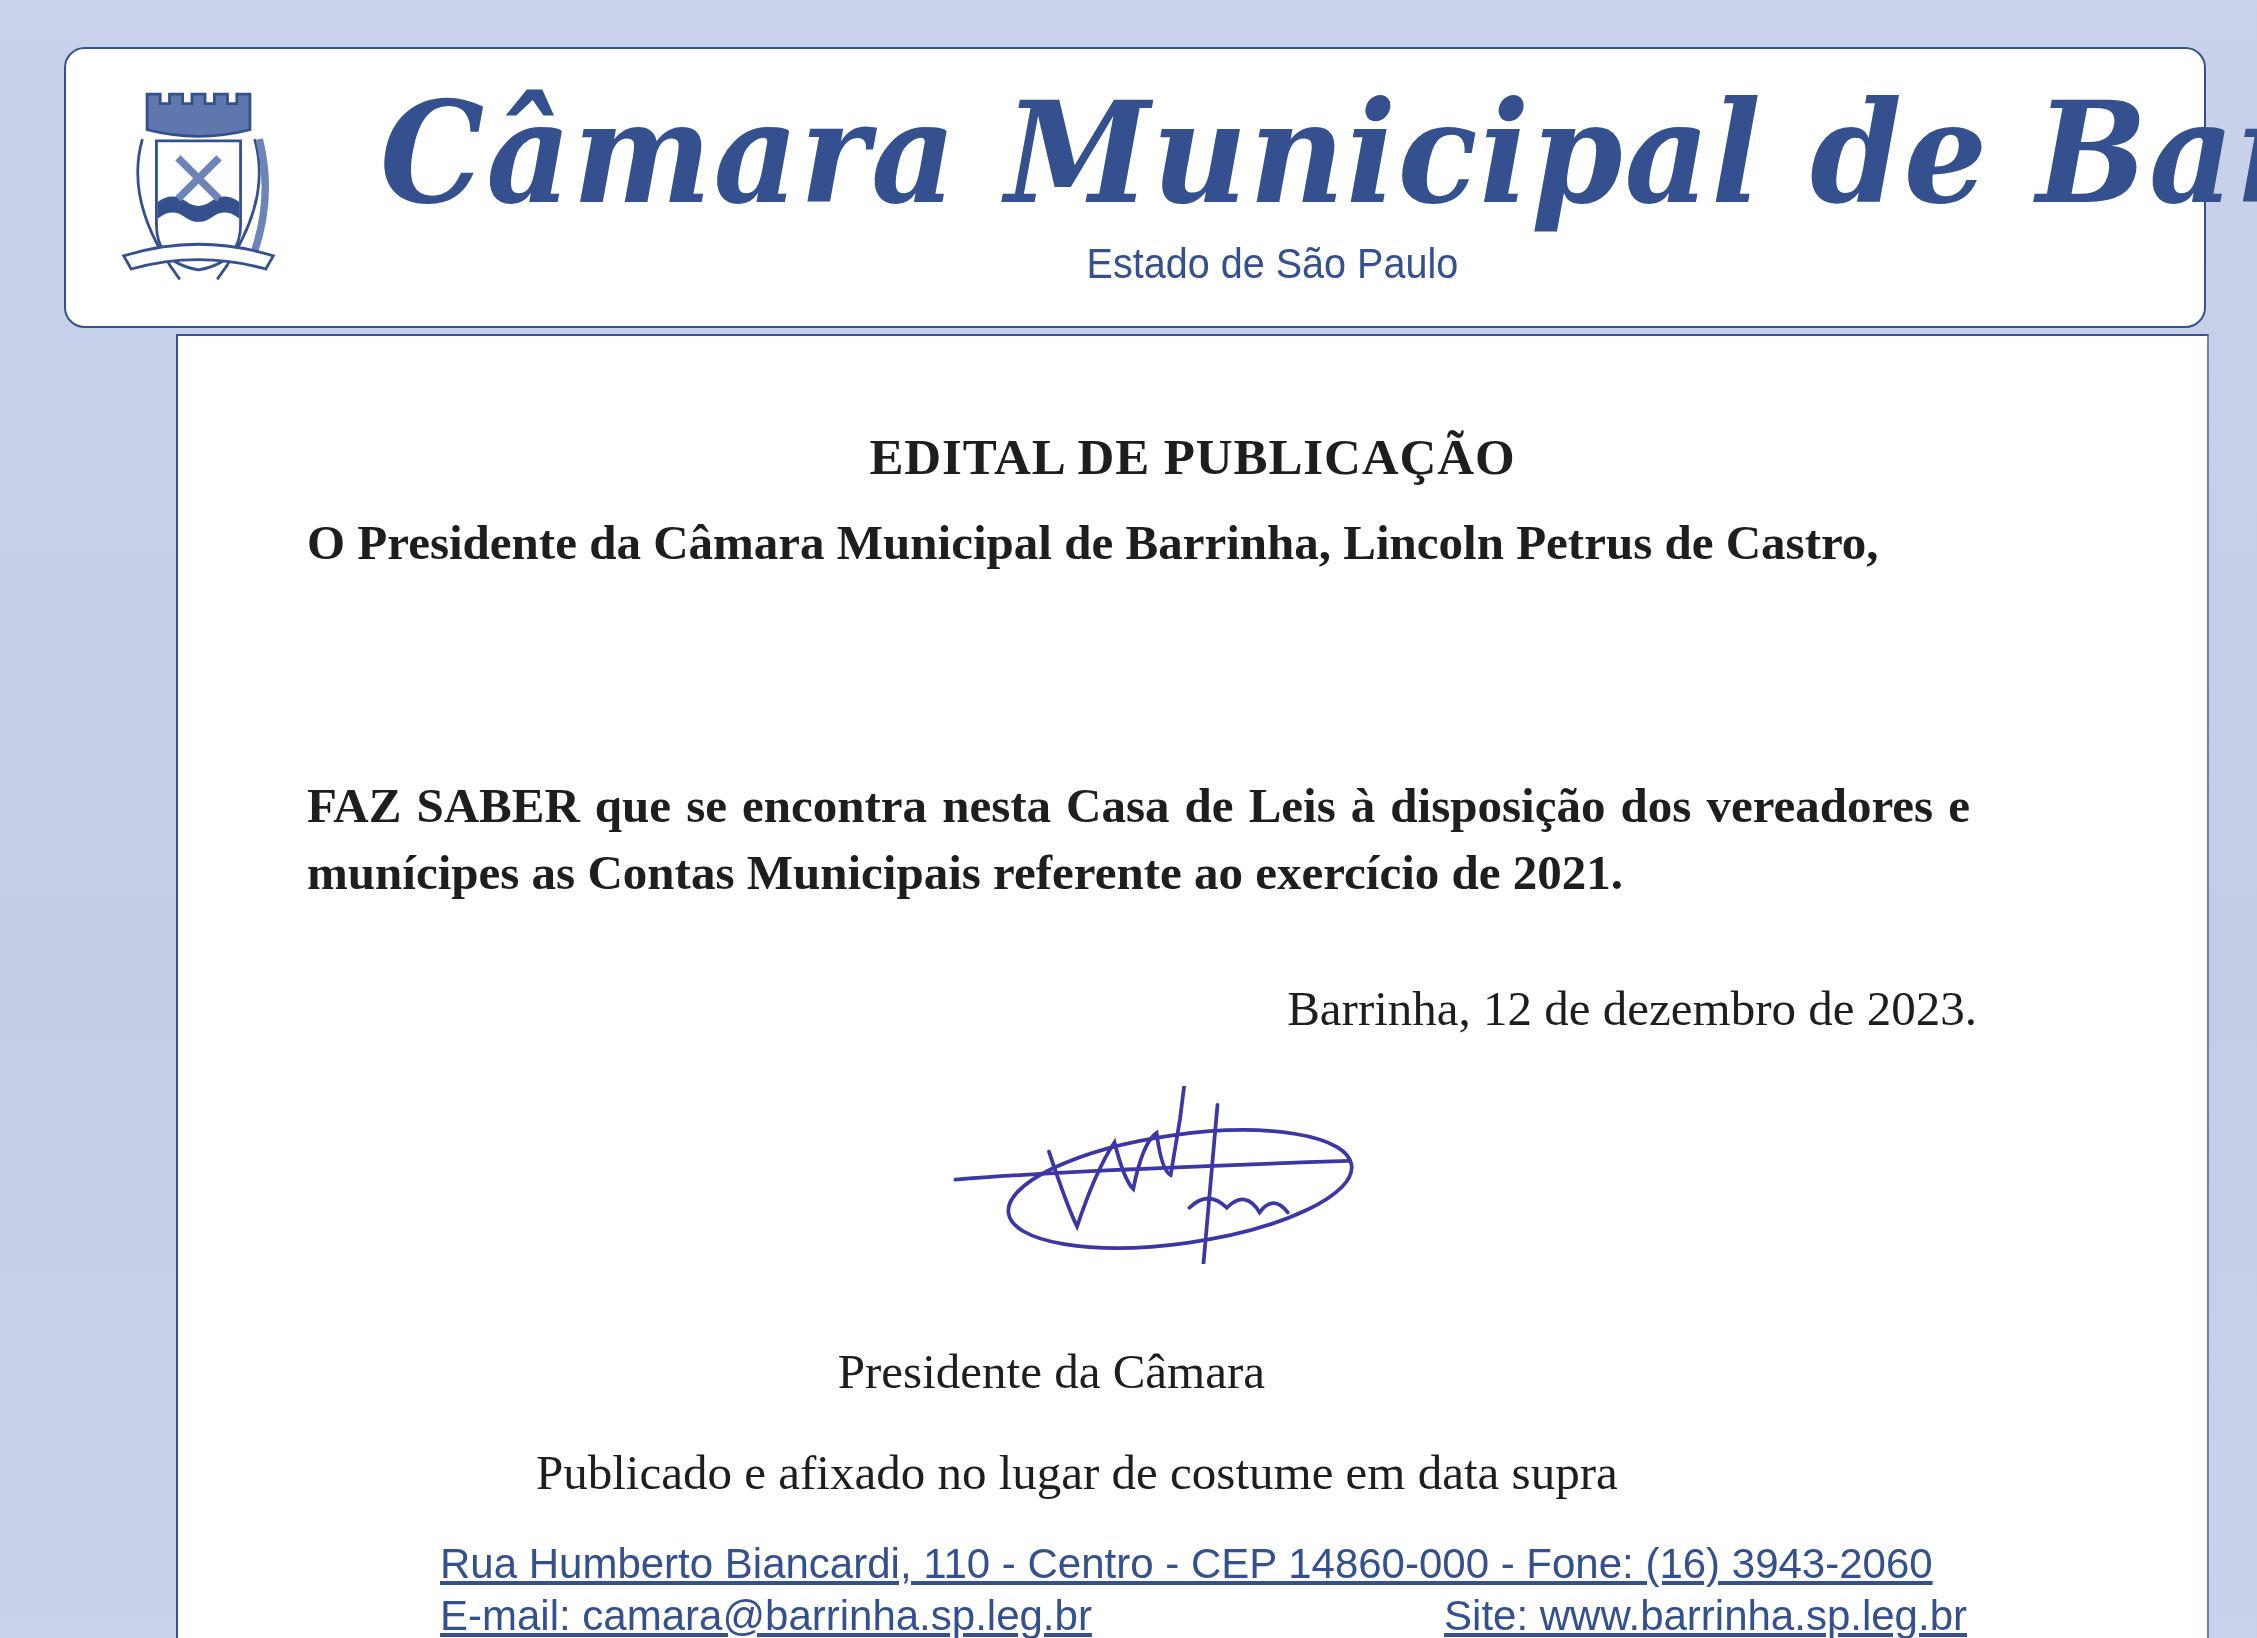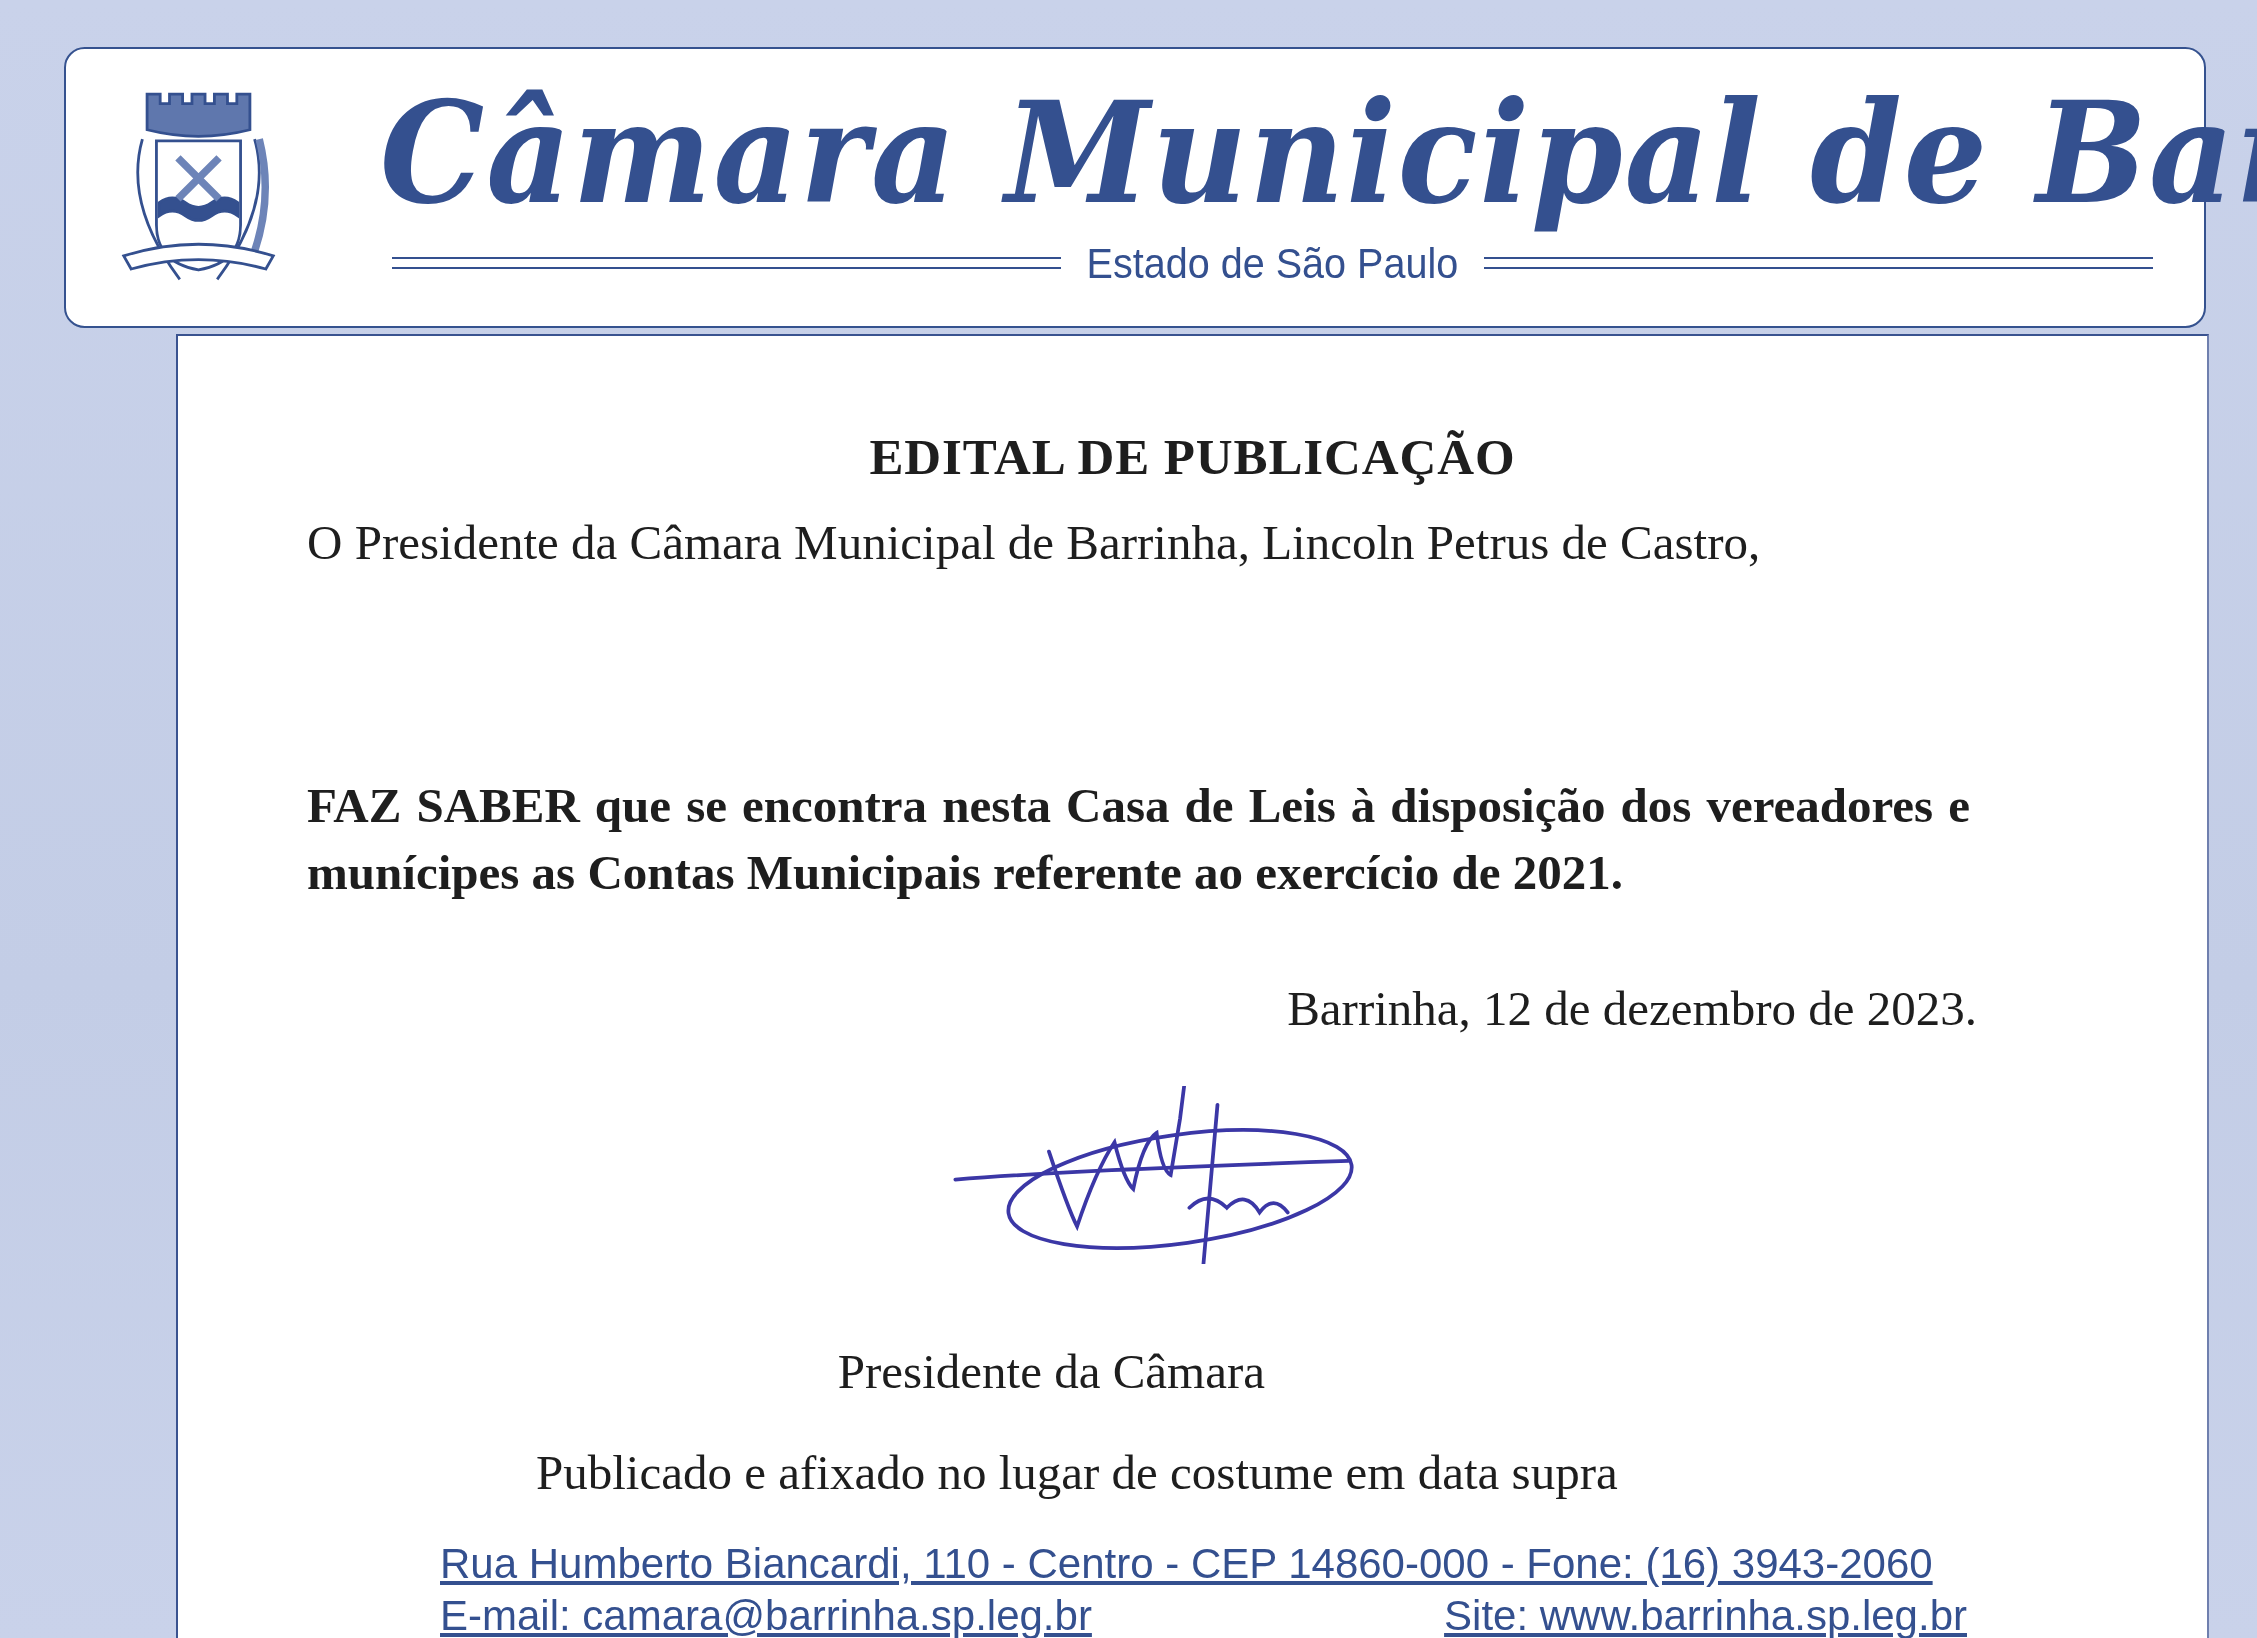--- a/index.html
+++ b/index.html
@@ -15,35 +15,35 @@
   }
   .crest { position:absolute; left:39px; top:34px; width:187px; height:215px; }
   .title {
     position:absolute; left:314px; top:24px; width:1799px;
     font-family:"DejaVu Serif", serif; font-weight:bold; font-size:141px; line-height:159px;
     color:#34508f; letter-spacing:1.9px; white-space:nowrap; font-style:italic;
     transform:scaleX(0.93); transform-origin:left top;
   }
   .subtitle-row {
     position:absolute; left:326px; top:186px; width:1761px; height:56px;
-    display:flex; align-items:center;
+    display:flex; align-items:center;flex-direction:column;
   }
   .rule { flex:1; height:11.2px; border-top:2.8px solid #34508f; border-bottom:2.8px solid #34508f; box-sizing:border-box; }
   .subtitle {
     font-family:"Liberation Sans", sans-serif; font-size:43px; color:#34508f;
     padding:0 9.4px; transform:scaleX(0.92); white-space:nowrap;
   }
   .body-box {
     position:absolute; left:176px; top:334px; width:2033px; height:1328px;
     background:#ffffff; border-top:2.8px solid #3a5390; border-left:2.8px solid #3a5390;
     border-right:2.8px solid #6f7fae; border-bottom:2.8px solid #3a5390; box-sizing:border-box;
   }
   .doc-text { position:absolute; color:#1e1e1e; font-size:49px; white-space:nowrap; }
   .heading { left:0; width:100%; text-align:center; top:92px; font-weight:bold; font-size:51px; letter-spacing:0.9px; }
-  .para1 { left:129px; top:173px; line-height:67px; }
+  .para1 { left:129px; top:173px; line-height:67px;font-weight:bold; }
   .para2 { left:129px; top:436px; width:1663px; line-height:67px; white-space:normal; text-align:justify;font-weight:bold; }
   .date { right:230px; top:644px; }
   .sig { position:absolute; left:768px; top:750px; width:440px; height:178px; }
   .name { left:0; width:1129px; text-align:right; top:913px; }
   .role { left:0; width:1087px; text-align:right; top:1007px; }
   .published { left:358px; top:1108px;text-align:right; }
   .footer {
     position:absolute; left:440px; top:1538px; width:1527px;
     font-family:"Liberation Sans", sans-serif; font-size:42px; color:#34508f; line-height:52px;
   }

